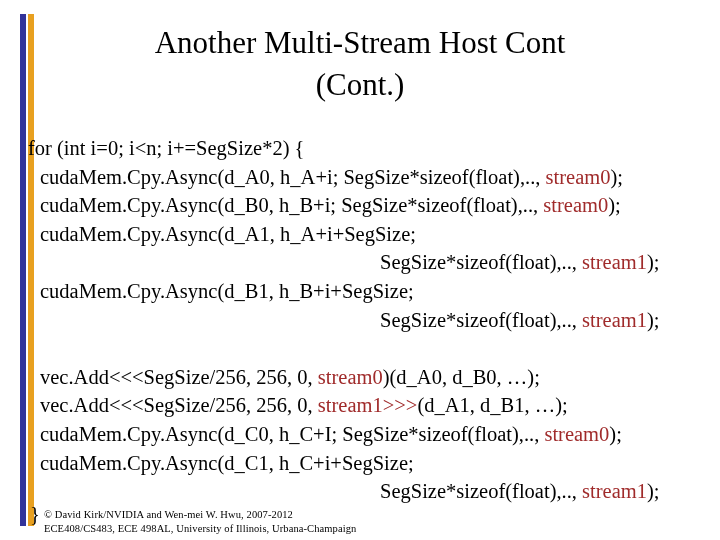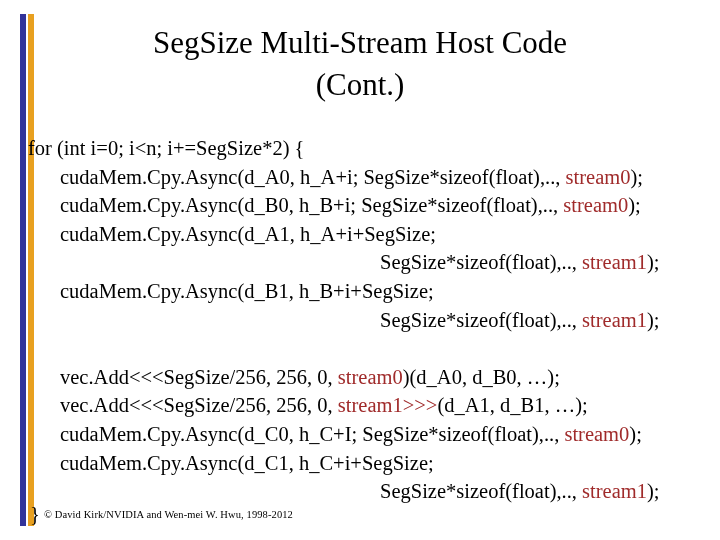--- a/index.html
+++ b/index.html
@@ -53,21 +53,21 @@
     width: 686px;
     font-size: 20.5px;
     line-height: 28.6px;
     font-family: "Liberation Serif", "DejaVu Serif", serif;
     color: #000000;
     white-space: pre;
   }
   .cline { height: 28.6px; white-space: pre; }
   .cline.blank { height: 28.6px; }
   .ind1 { padding-left: 0px; }
-  .ind2 { padding-left: 12px; margin-left: 20px; }
+  .ind2 { padding-left: 12px; }
   .cont { padding-left: 352px; }
   .stream { color: #A02B2B; }
   .chev { color: #A02B2B; }
 
   
   #brace {
     position: absolute;
     left: 30px;
     top: 500px;
     font-size: 20.5px;
@@ -90,24 +90,25 @@
   #footer div { white-space: pre; }
 </style>
 </head>
 <body>
 
 <div id="slide">
 
   <div class="bar bar-blue" style="background: rgb(51, 51, 153);"></div>
   <div class="bar bar-orange" style="background: rgb(232, 160, 32);"></div>
 
-  <div id="title">SegSize Multi-Stream Host Code
+  <div id="title">Another Multi-Stream Host Cont
 (Cont.)</div>
 
   <div id="code"><div class="cline ind1"><span>for (int i=0; i&lt;n; i+=SegSize*2) {</span></div><div class="cline ind2"><span>cudaMem.Cpy.Async(d_A0, h_A+i; SegSize*sizeof(float),.., </span><span class="stream" style="color: rgb(160, 43, 43);">stream0</span><span>);</span></div><div class="cline ind2"><span>cudaMem.Cpy.Async(d_B0, h_B+i; SegSize*sizeof(float),.., </span><span class="stream" style="color: rgb(160, 43, 43);">stream0</span><span>);</span></div><div class="cline ind2"><span>cudaMem.Cpy.Async(d_A1, h_A+i+SegSize;</span></div><div class="cline cont"><span>SegSize*sizeof(float),.., </span><span class="stream" style="color: rgb(160, 43, 43);">stream1</span><span>);</span></div><div class="cline ind2"><span>cudaMem.Cpy.Async(d_B1, h_B+i+SegSize;</span></div><div class="cline cont"><span>SegSize*sizeof(float),.., </span><span class="stream" style="color: rgb(160, 43, 43);">stream1</span><span>);</span></div><div class="cline ind1 blank">&nbsp;</div><div class="cline ind2"><span>vec.Add&lt;&lt;&lt;SegSize/256, 256, 0, </span><span class="stream" style="color: rgb(160, 43, 43);">stream0</span><span>)(d_A0, d_B0, …);</span></div><div class="cline ind2"><span>vec.Add&lt;&lt;&lt;SegSize/256, 256, 0, </span><span class="stream" style="color: rgb(160, 43, 43);">stream1</span><span class="chev" style="color: rgb(160, 43, 43);">&gt;&gt;&gt;</span><span>(d_A1, d_B1, …);</span></div><div class="cline ind2"><span>cudaMem.Cpy.Async(d_C0, h_C+I; SegSize*sizeof(float),.., </span><span class="stream" style="color: rgb(160, 43, 43);">stream0</span><span>);</span></div><div class="cline ind2"><span>cudaMem.Cpy.Async(d_C1, h_C+i+SegSize;</span></div><div class="cline cont"><span>SegSize*sizeof(float),.., </span><span class="stream" style="color: rgb(160, 43, 43);">stream1</span><span>);</span></div></div>
 
   <div id="brace">}</div>
 
   <div id="footer">
-    <div>© David Kirk/NVIDIA and Wen-mei W. Hwu, 1998-2012</div>
+    <div>© David Kirk/NVIDIA and Wen-mei W. Hwu, 2007-2012</div>
+    <div>ECE408/CS483, ECE 498AL, University of Illinois, Urbana-Champaign</div>
   </div>
 
 </div>
 
 </body></html>

